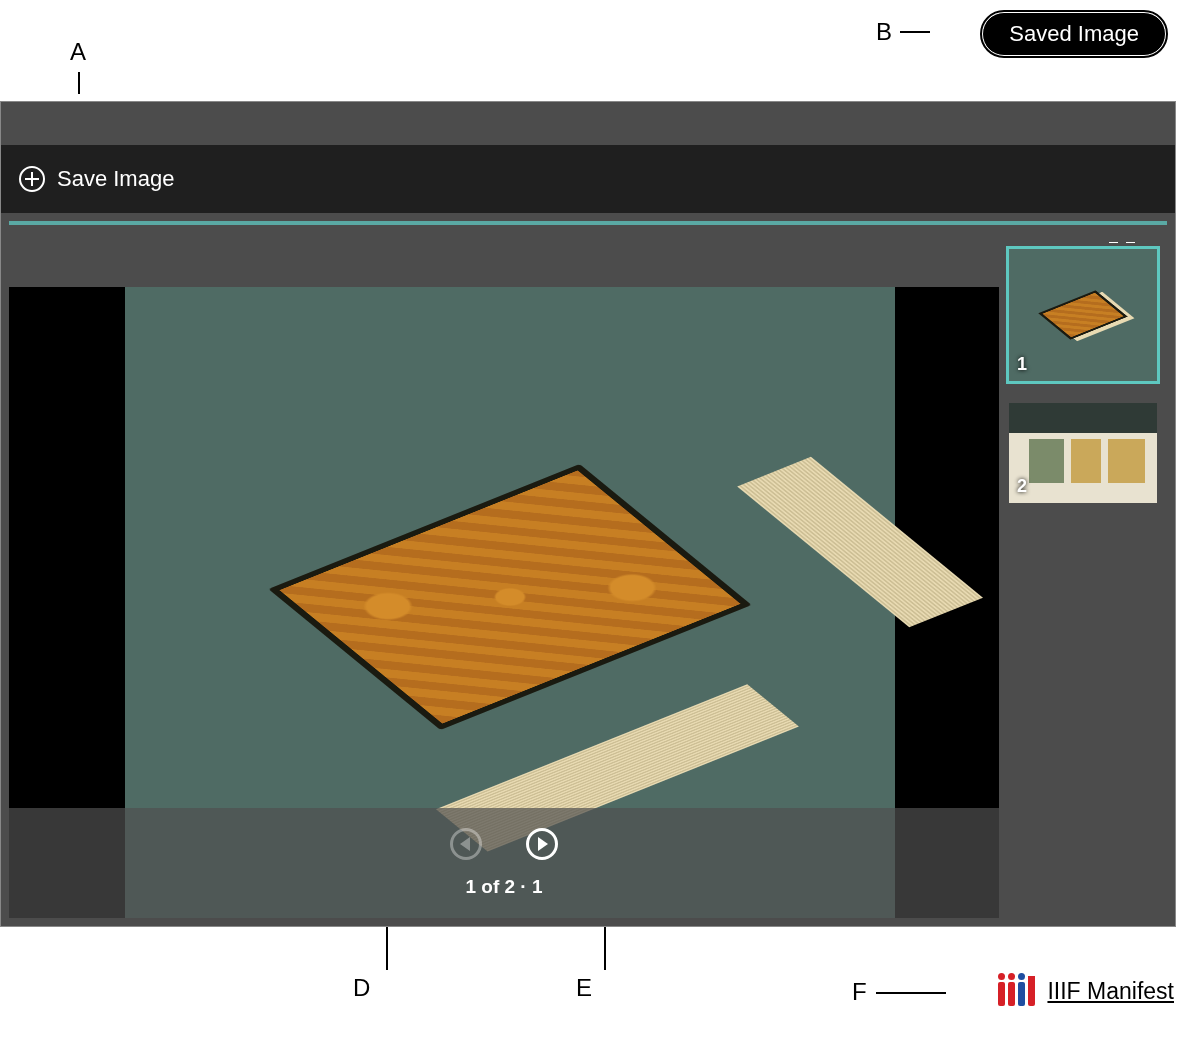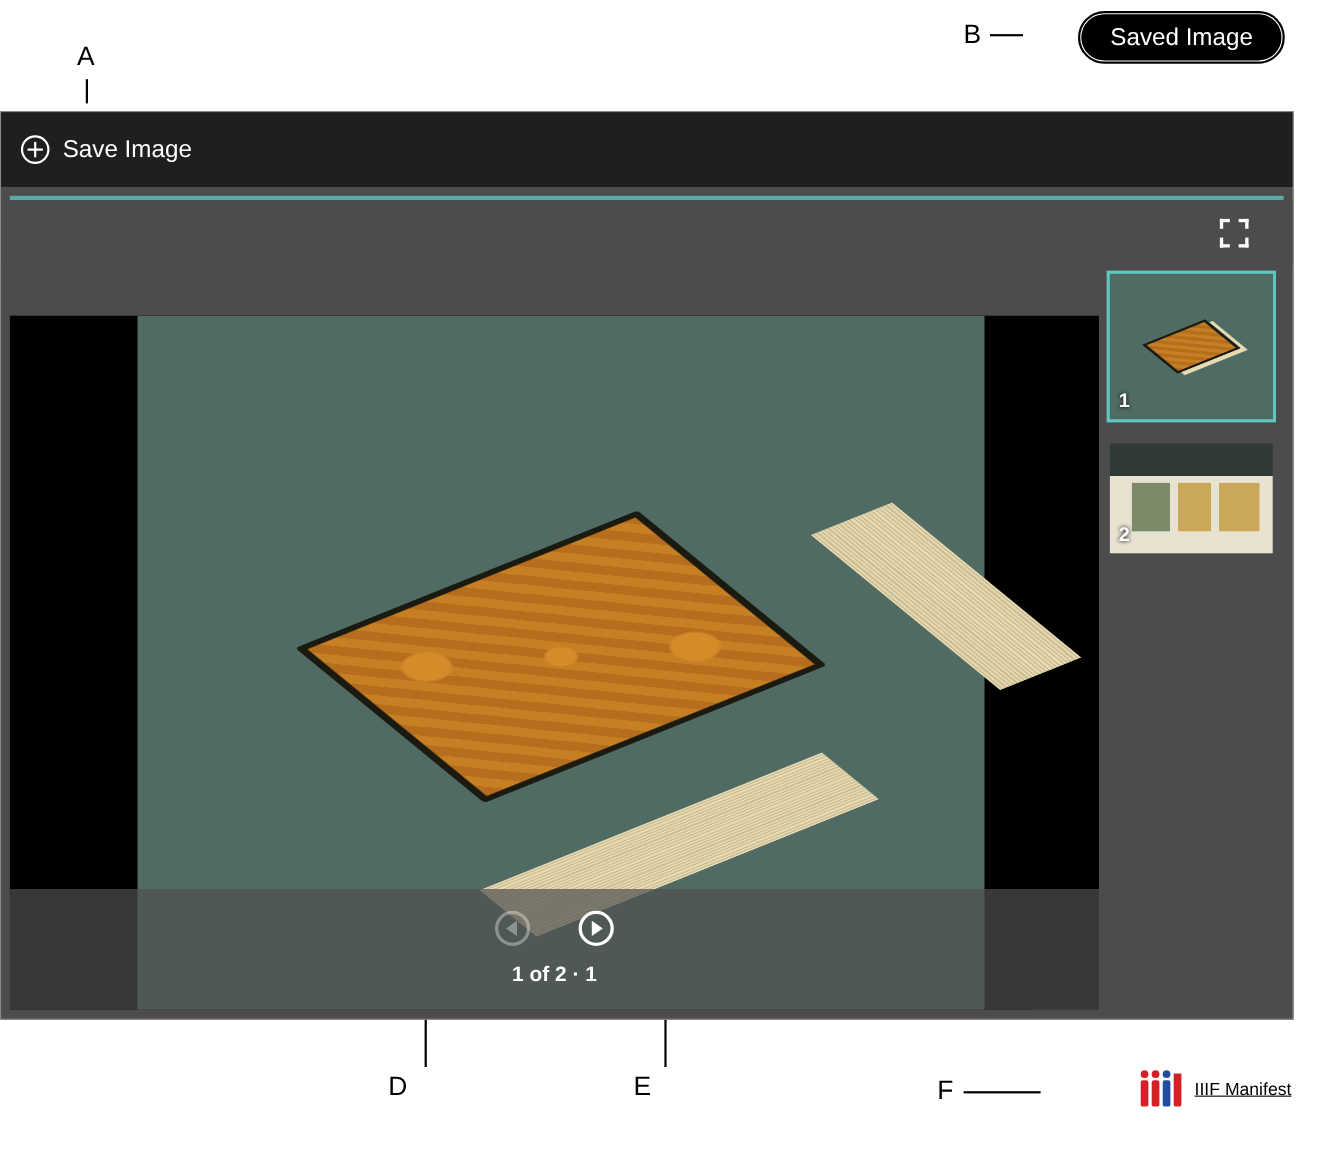--- a/index.html
+++ b/index.html
@@ -37,20 +37,21 @@
     background: #4c4c4c;
     border: 1px solid #888;
   }
   .viewer-topbar {
     height: 68px;
     background: #1f1f1f;
     display: flex;
     align-items: center;
     padding: 0 18px;
     color: #fff;
+    margin-top: 43px;
   }
   .save-img-btn {
     display: flex; align-items: center; gap: 12px;
     color: #fff; font-size: 22px; cursor: pointer;
   }
   .plus-icon {
     width: 26px; height: 26px; border: 2.4px solid #fff; border-radius: 50%;
     display: flex; align-items: center; justify-content: center;
     position: relative;
   }
@@ -197,21 +198,21 @@
     content:""; position:absolute; left:20px; right:12px; top:36px; height:44px;
     background:
       linear-gradient(90deg,#7b8b6a 0 30%, transparent 30% 36%, #caa85a 36% 62%, transparent 62% 68%, #caa85a 68% 100%);
   }
 
   
   .iiif {
     position: absolute;
     right: 30px; bottom: 44px;
     display: flex; align-items: center; gap: 12px;
-    font-size: 16px;
+    font-size: 23px;
   }
   .iiif a { color:#000; text-decoration: underline; cursor:pointer; }
   .iiif-logo {
     display:flex; gap:3px; align-items:flex-end; height:30px;
   }
   .iiif-logo .bar { width:7px; background:#d62027; border-radius:2px; }
   .iiif-logo .b1 { height:24px; }
   .iiif-logo .dot { width:7px;height:7px;border-radius:50%; }
   .iiif-logo .col { display:flex;flex-direction:column;align-items:center;gap:2px; }
   .iiif-logo .blue .bar, .iiif-logo .blue .dot { background:#1f4ea1; }

